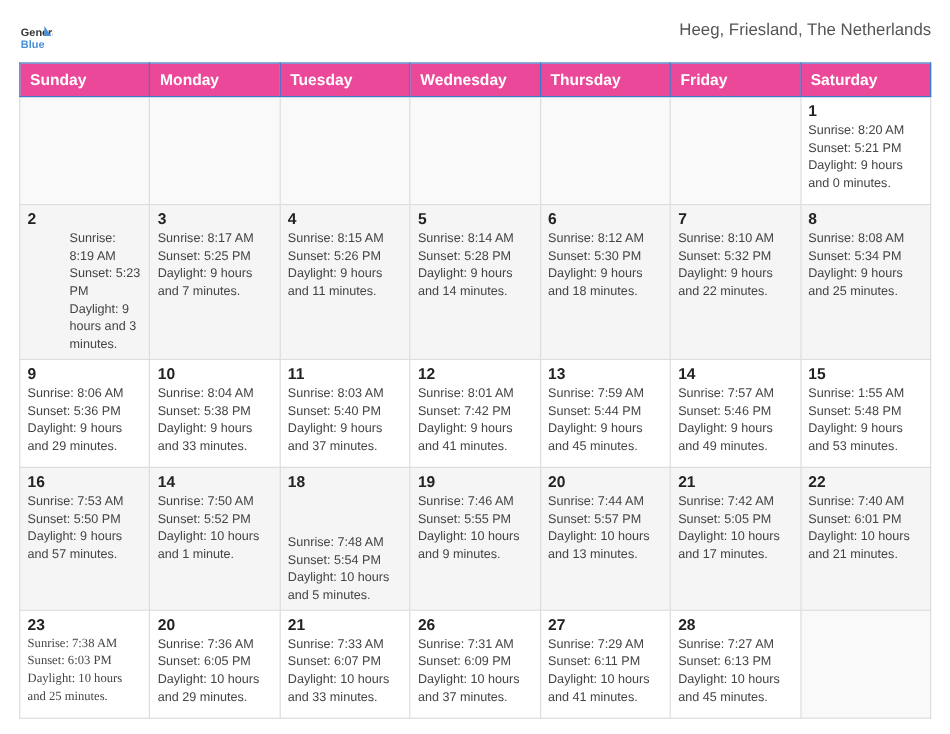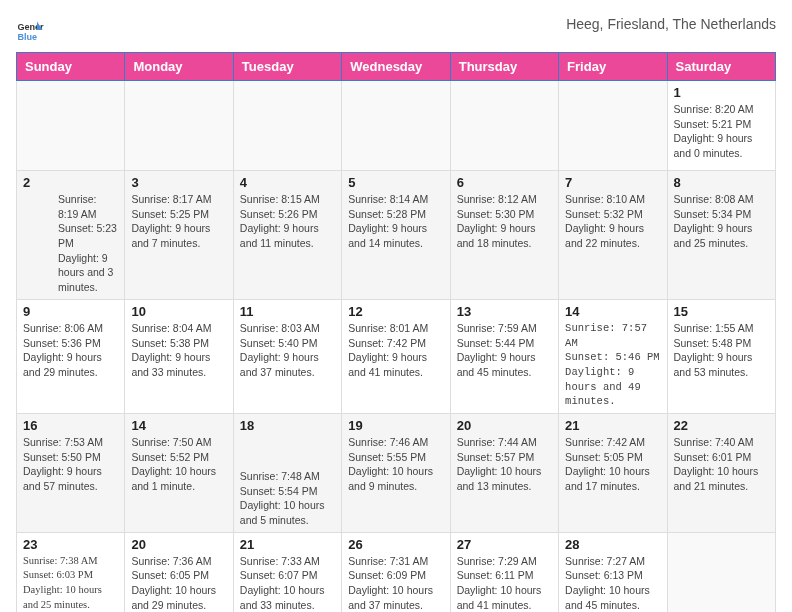--- a/index.html
+++ b/index.html
@@ -194,21 +194,21 @@
 Daylight: 9 hours and 41 minutes.</div>
         </td>
         <td>
           <div class="day-number">13</div>
           <div class="day-info" style="white-space: pre-line;">Sunrise: 7:59 AM
 Sunset: 5:44 PM
 Daylight: 9 hours and 45 minutes.</div>
         </td>
         <td>
           <div class="day-number">14</div>
-          <div class="day-info" style="white-space: pre-line; font-family: Liberation Mono, monospace;">Sunrise: 7:57 AM
+          <div class="day-info" style="white-space: pre-line;">Sunrise: 7:57 AM
 Sunset: 5:46 PM
 Daylight: 9 hours and 49 minutes.</div>
         </td>
         <td>
           <div class="day-number">15</div>
           <div class="day-info" style="white-space: pre-line;">Sunrise: 1:55 AM
 Sunset: 5:48 PM
 Daylight: 9 hours and 53 minutes.</div>
         </td>
       </tr>

